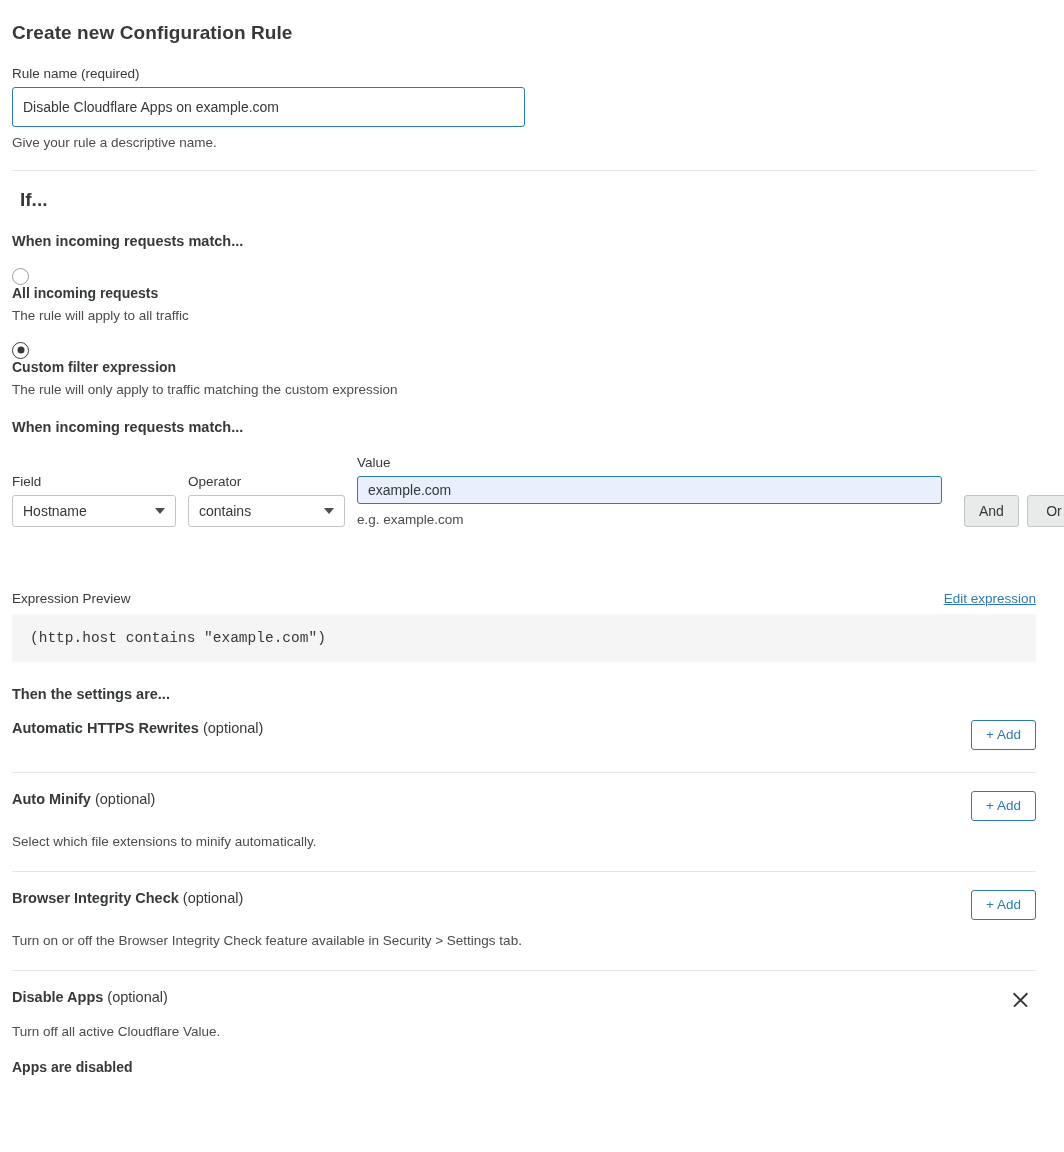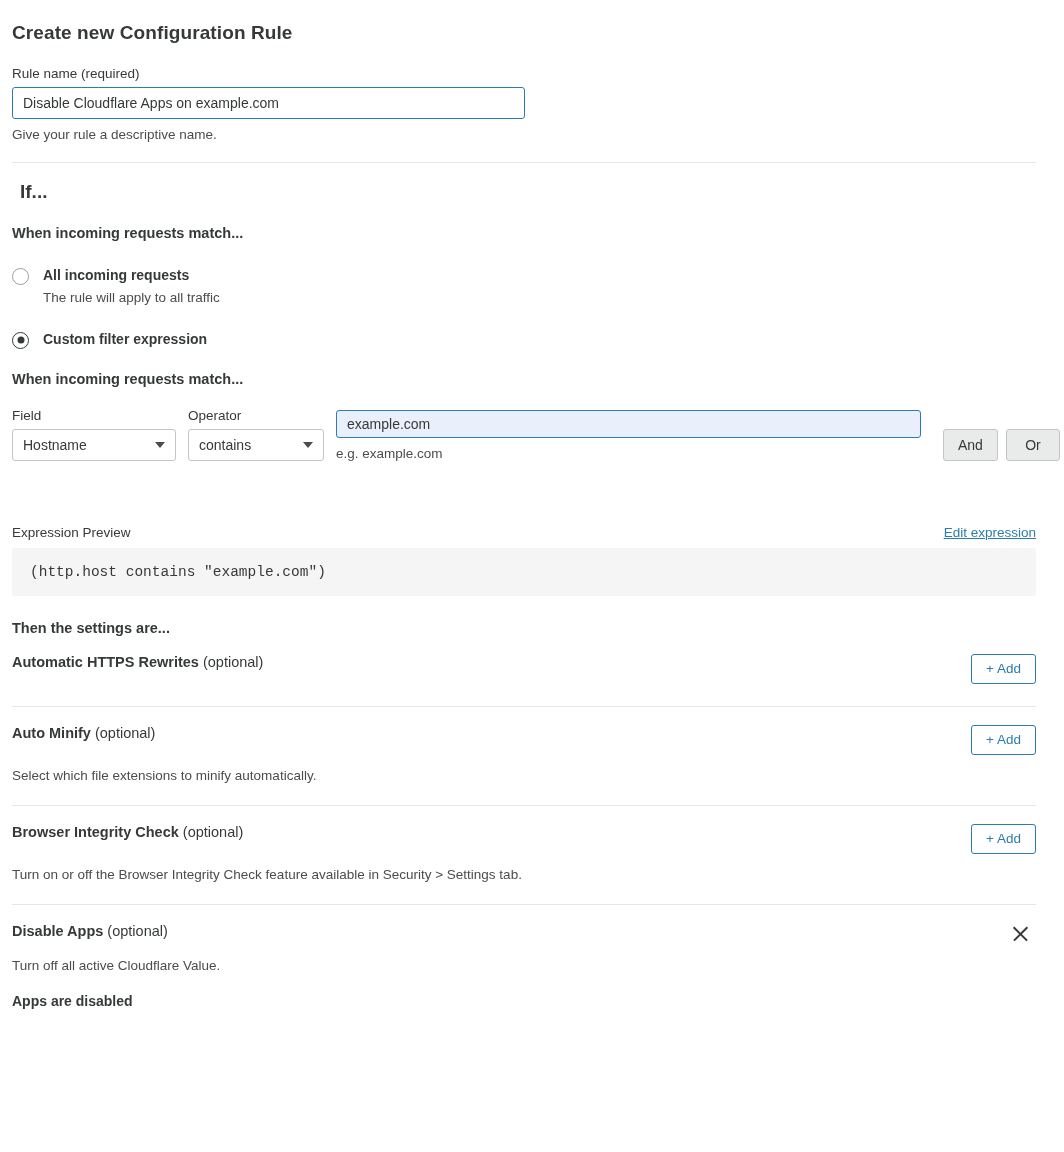--- a/index.html
+++ b/index.html
@@ -26,21 +26,21 @@
     margin: 10px 0 22px 0;
     letter-spacing: 0.1px;
   }
   .field-label {
     font-size: 13.5px;
     color: #36393a;
     margin-bottom: 6px;
   }
   .text-input {
     width: 513px;
-    height: 32px;
+    height: 40px;
     border: 1px solid #2c7cb0;
     border-radius: 3px;
     padding: 5px 10px;
     font-size: 14px;
     font-family: "Liberation Sans", sans-serif;
     color: #36393a;
     outline: none;
     background: #fff;
   }
   .hint {
@@ -62,21 +62,22 @@
   }
   .subheading {
     font-size: 14.5px;
     font-weight: bold;
     color: #36393a;
     margin: 22px 0 0 0;
   }
   .radio-row {
     display: flex;
     align-items: flex-start;
-    margin-top: 26px;
+    margin-top: 18px;
+    flex-direction: column;
   }
   .radio {
     width: 17px;
     height: 17px;
     border: 1px solid #9a9c9e;
     border-radius: 50%;
     background: #fff;
     margin-right: 14px;
     margin-top: 1px;
     flex: 0 0 auto;
@@ -124,21 +125,21 @@
     border: 1px solid #c2c4c6;
     border-radius: 3px;
     background: #fff;
     display: flex;
     align-items: center;
     padding: 0 28px 0 10px;
     font-size: 14px;
     color: #36393a;
   }
   .select.field-sel { width: 164px; }
-  .select.op-sel { width: 136px; }
+  .select.op-sel { width: 157px; }
   .caret {
     position: absolute;
     right: 10px;
     top: 50%;
     transform: translateY(-50%);
     width: 0; height: 0;
     border-left: 5px solid transparent;
     border-right: 5px solid transparent;
     border-top: 6px solid #4c4c4c;
   }
@@ -298,20 +299,21 @@
     <div class="radio-text">
       <div class="r-title">All incoming requests</div>
       <div class="r-desc">The rule will apply to all traffic</div>
     </div>
   </div>
 
   <div class="radio-row">
     <div class="radio checked"></div>
     <div class="radio-text">
       <div class="r-title">Custom filter expression</div>
+      <div class="r-desc">The rule will only apply to traffic matching the custom expression</div>
     </div>
   </div>
 
   <div class="subheading">When incoming requests match...</div>
 
   <div class="expr-row">
     <div class="col">
       <div class="col-label">Field</div>
       <div class="select field-sel">
         <span>Hostname</span>
@@ -319,20 +321,21 @@
       </div>
     </div>
     <div class="col">
       <div class="col-label">Operator</div>
       <div class="select op-sel">
         <span>contains</span>
         <span class="caret"></span>
       </div>
     </div>
     <div class="col">
+      <div class="col-label">Value</div>
       <input class="value-input" type="text" value="example.com" placeholder="Enter value" style="">
       <div class="value-hint">e.g. example.com</div>
     </div>
     <div class="andor">
       <button class="btn-gray">And</button>
       <button class="btn-gray">Or</button>
     </div>
   </div>
 
   <div class="preview-head">

